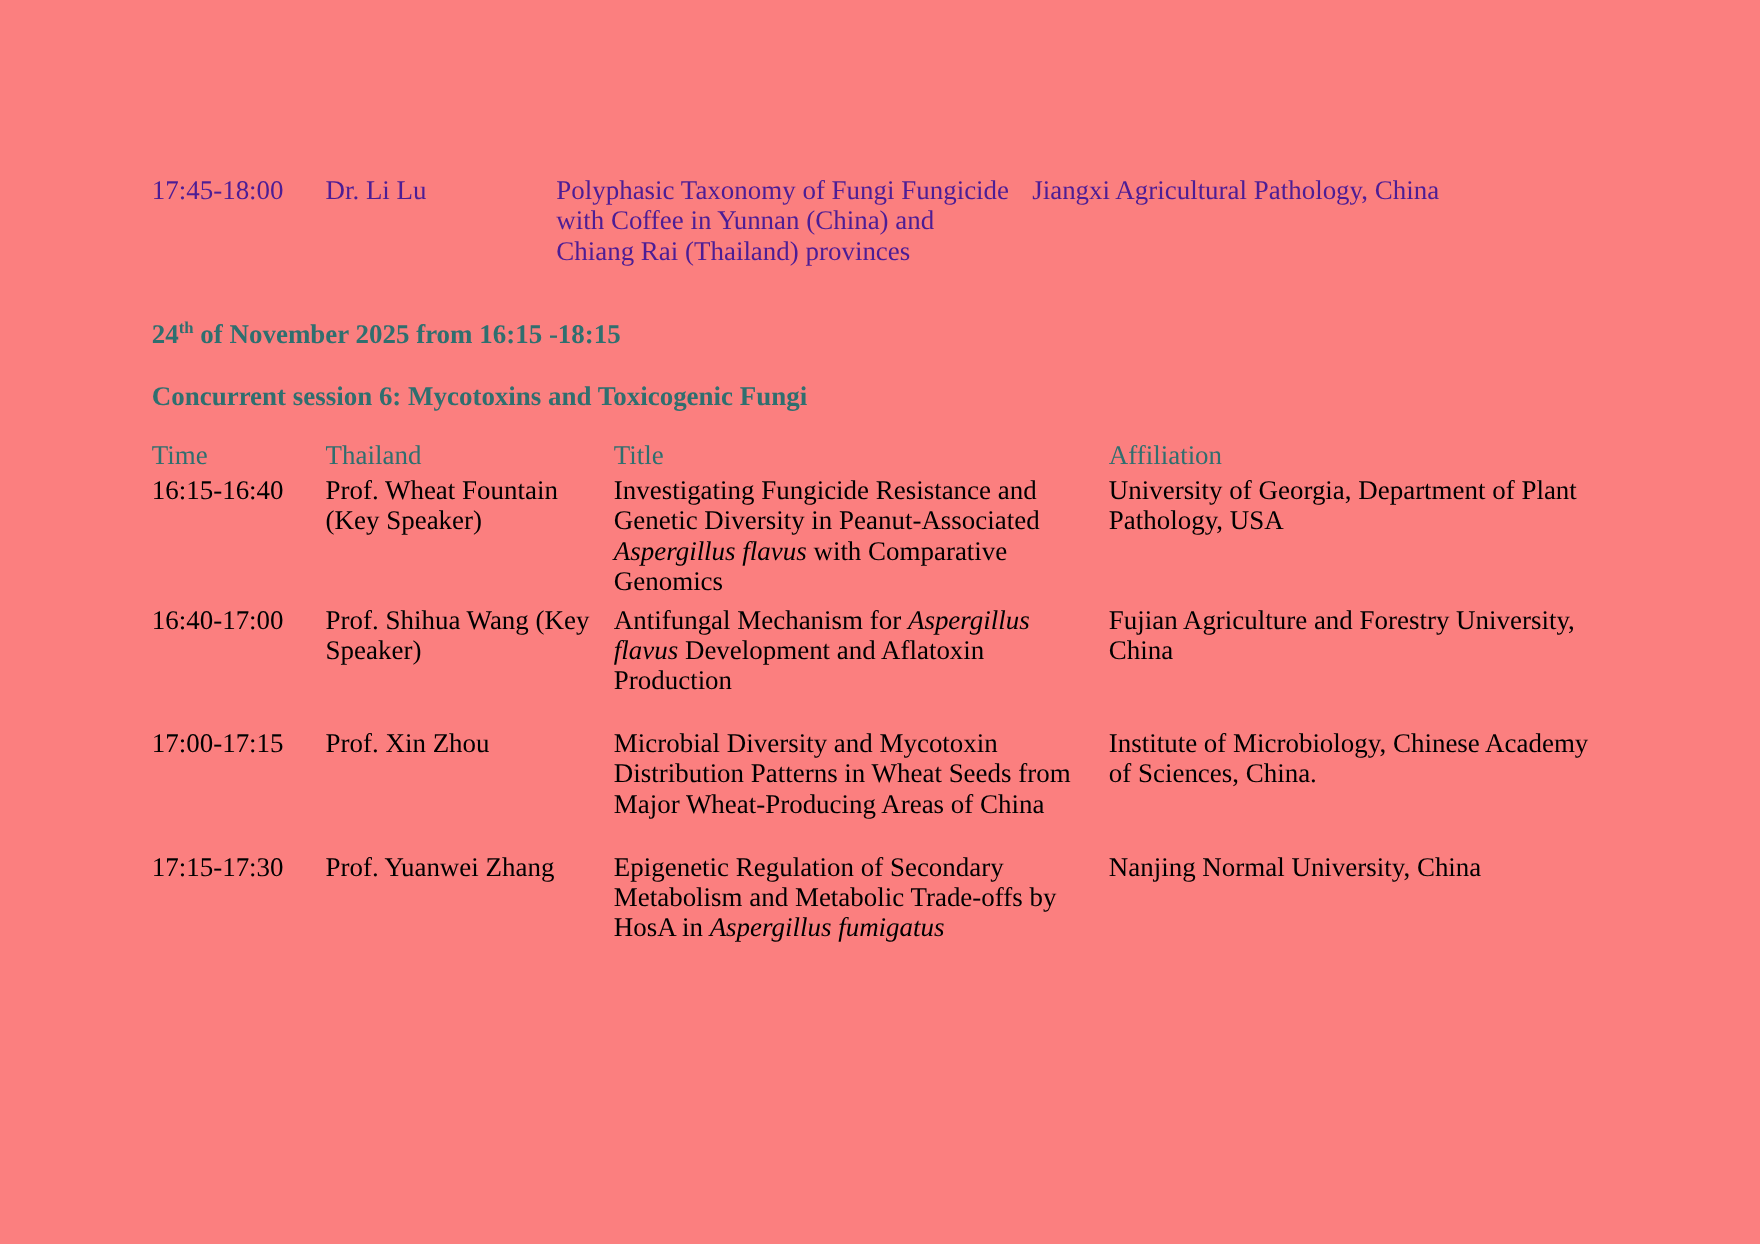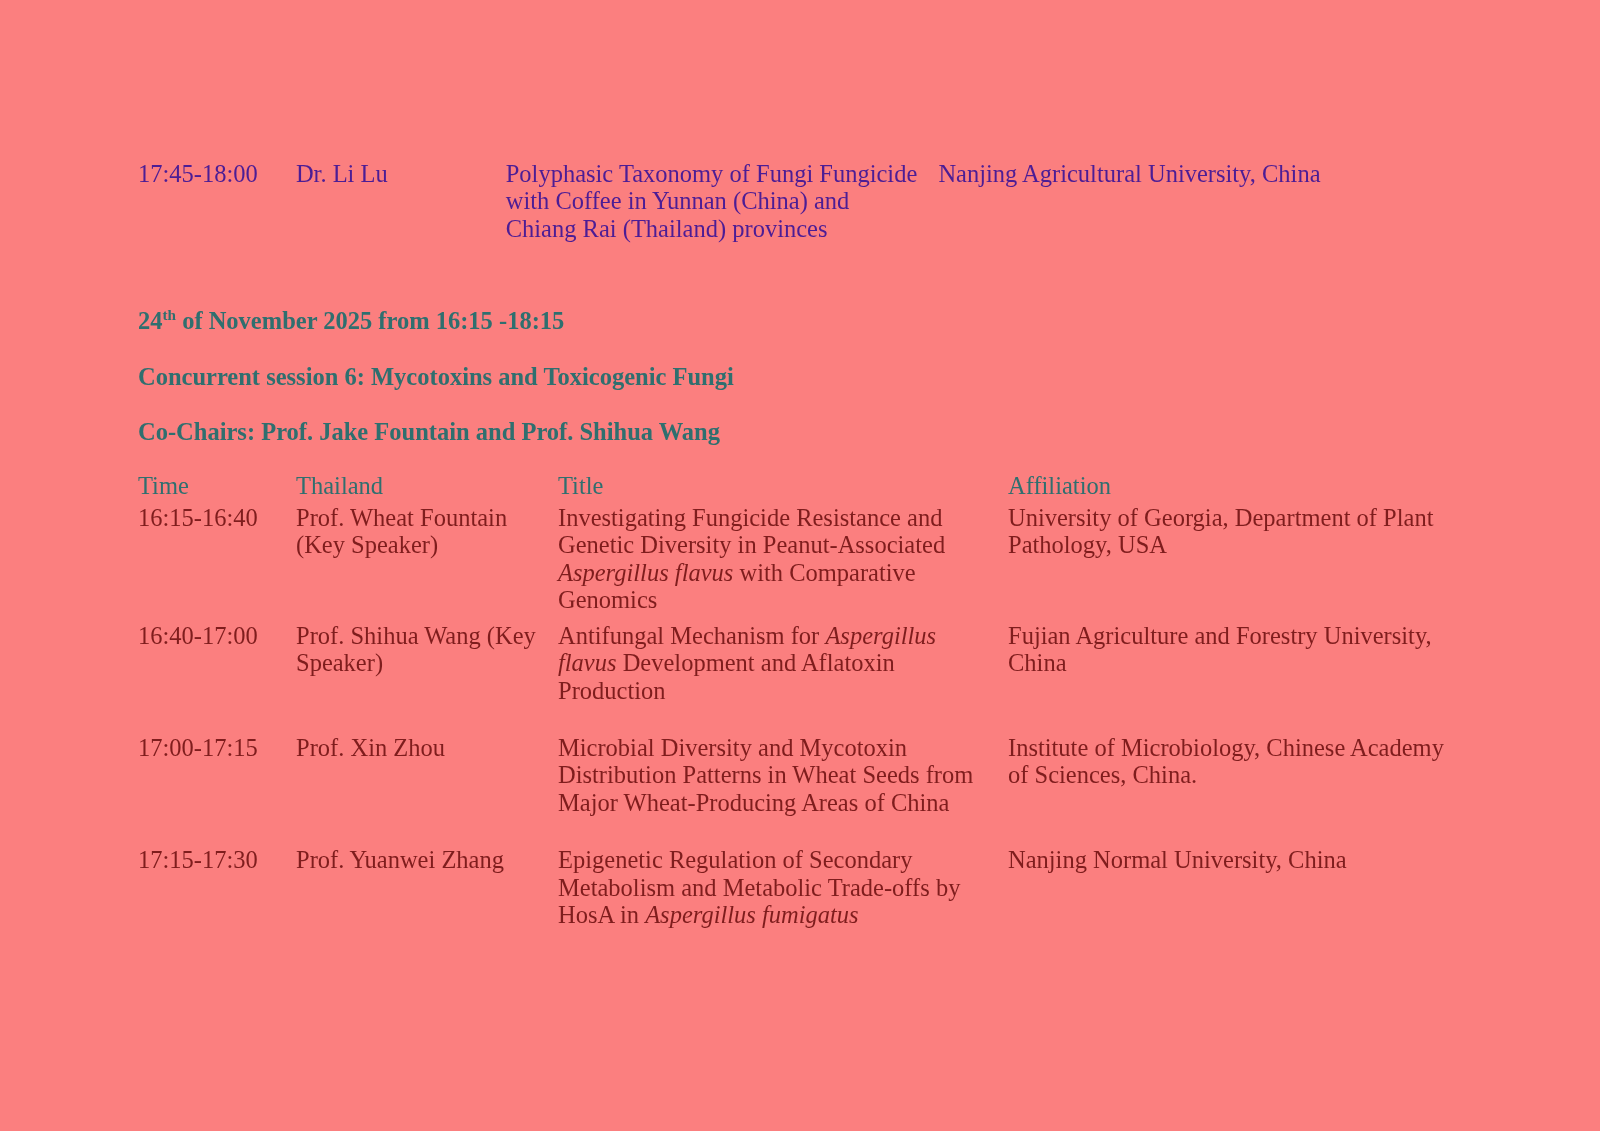--- a/index.html
+++ b/index.html
@@ -34,21 +34,21 @@
     padding: 0 0 34px 0;
     color: #4c1d95;
   }
   .col-time   { width: 158px; }
   .col-speaker{ width: 210px; }
   .col-title  { width: 415px; padding-right: 18px !important; }
   .col-aff    { width: 500px; }
 
   
   .session-head {
-    margin-top: 30px;
+    margin-top: 14px;
   }
   .session-head div {
     font-weight: bold;
     font-size: 24.5px;
     line-height: 1.15;
     margin-bottom: 27px;
     color: #2f6f6f;
   }
   .session-head div:last-child { margin-bottom: 0; }
   sup { font-size: 0.62em; vertical-align: super; }
@@ -65,49 +65,48 @@
     font-weight: normal;
     padding: 0 0 4px 0;
     color: #2f6f6f;
     vertical-align: bottom;
   }
   .sess-table td {
     vertical-align: top;
     font-size: 24.5px;
     line-height: 1.12;
     padding: 0 0 8px 0;
-    color: #7f1d1d;
+    color: #000000;
   }
   .s-time    { width: 158px; }
   .s-speaker { width: 252px; padding-right: 10px !important; }
   .s-title   { width: 430px; padding-right: 20px !important; }
   .s-aff     { width: 450px; }
   .gap td { padding-bottom: 30px; }
   em { font-style: italic; }
 </style>
 </head>
 <body>
 
 <div class="page">
 
   <table class="cont-table">
     <tbody>
       <tr>
         <td class="col-time">17:45-18:00</td>
         <td class="col-speaker">Dr. Li Lu</td>
         <td class="col-title">Polyphasic Taxonomy of Fungi Fungicide with Coffee in Yunnan (China) and Chiang Rai (Thailand) provinces</td>
-        <td class="col-aff">Nanjing Agricultural University, China</td>
+        <td class="col-aff">Jiangxi Agricultural Pathology, China</td>
       </tr>
     </tbody>
   </table>
 
   <div class="session-head">
     <div><span>24</span><sup>th</sup><span> of November 2025 from 16:15 -18:15</span></div>
     <div>Concurrent session 6: Mycotoxins and Toxicogenic Fungi</div>
-    <div>Co-Chairs: Prof. Jake Fountain and Prof. Shihua Wang</div>
   </div>
 
   <table class="sess-table">
     <thead>
       <tr>
         <th class="s-time">Time</th>
         <th class="s-speaker">Thailand</th>
         <th class="s-title">Title</th>
         <th class="s-aff">Affiliation</th>
       </tr>

